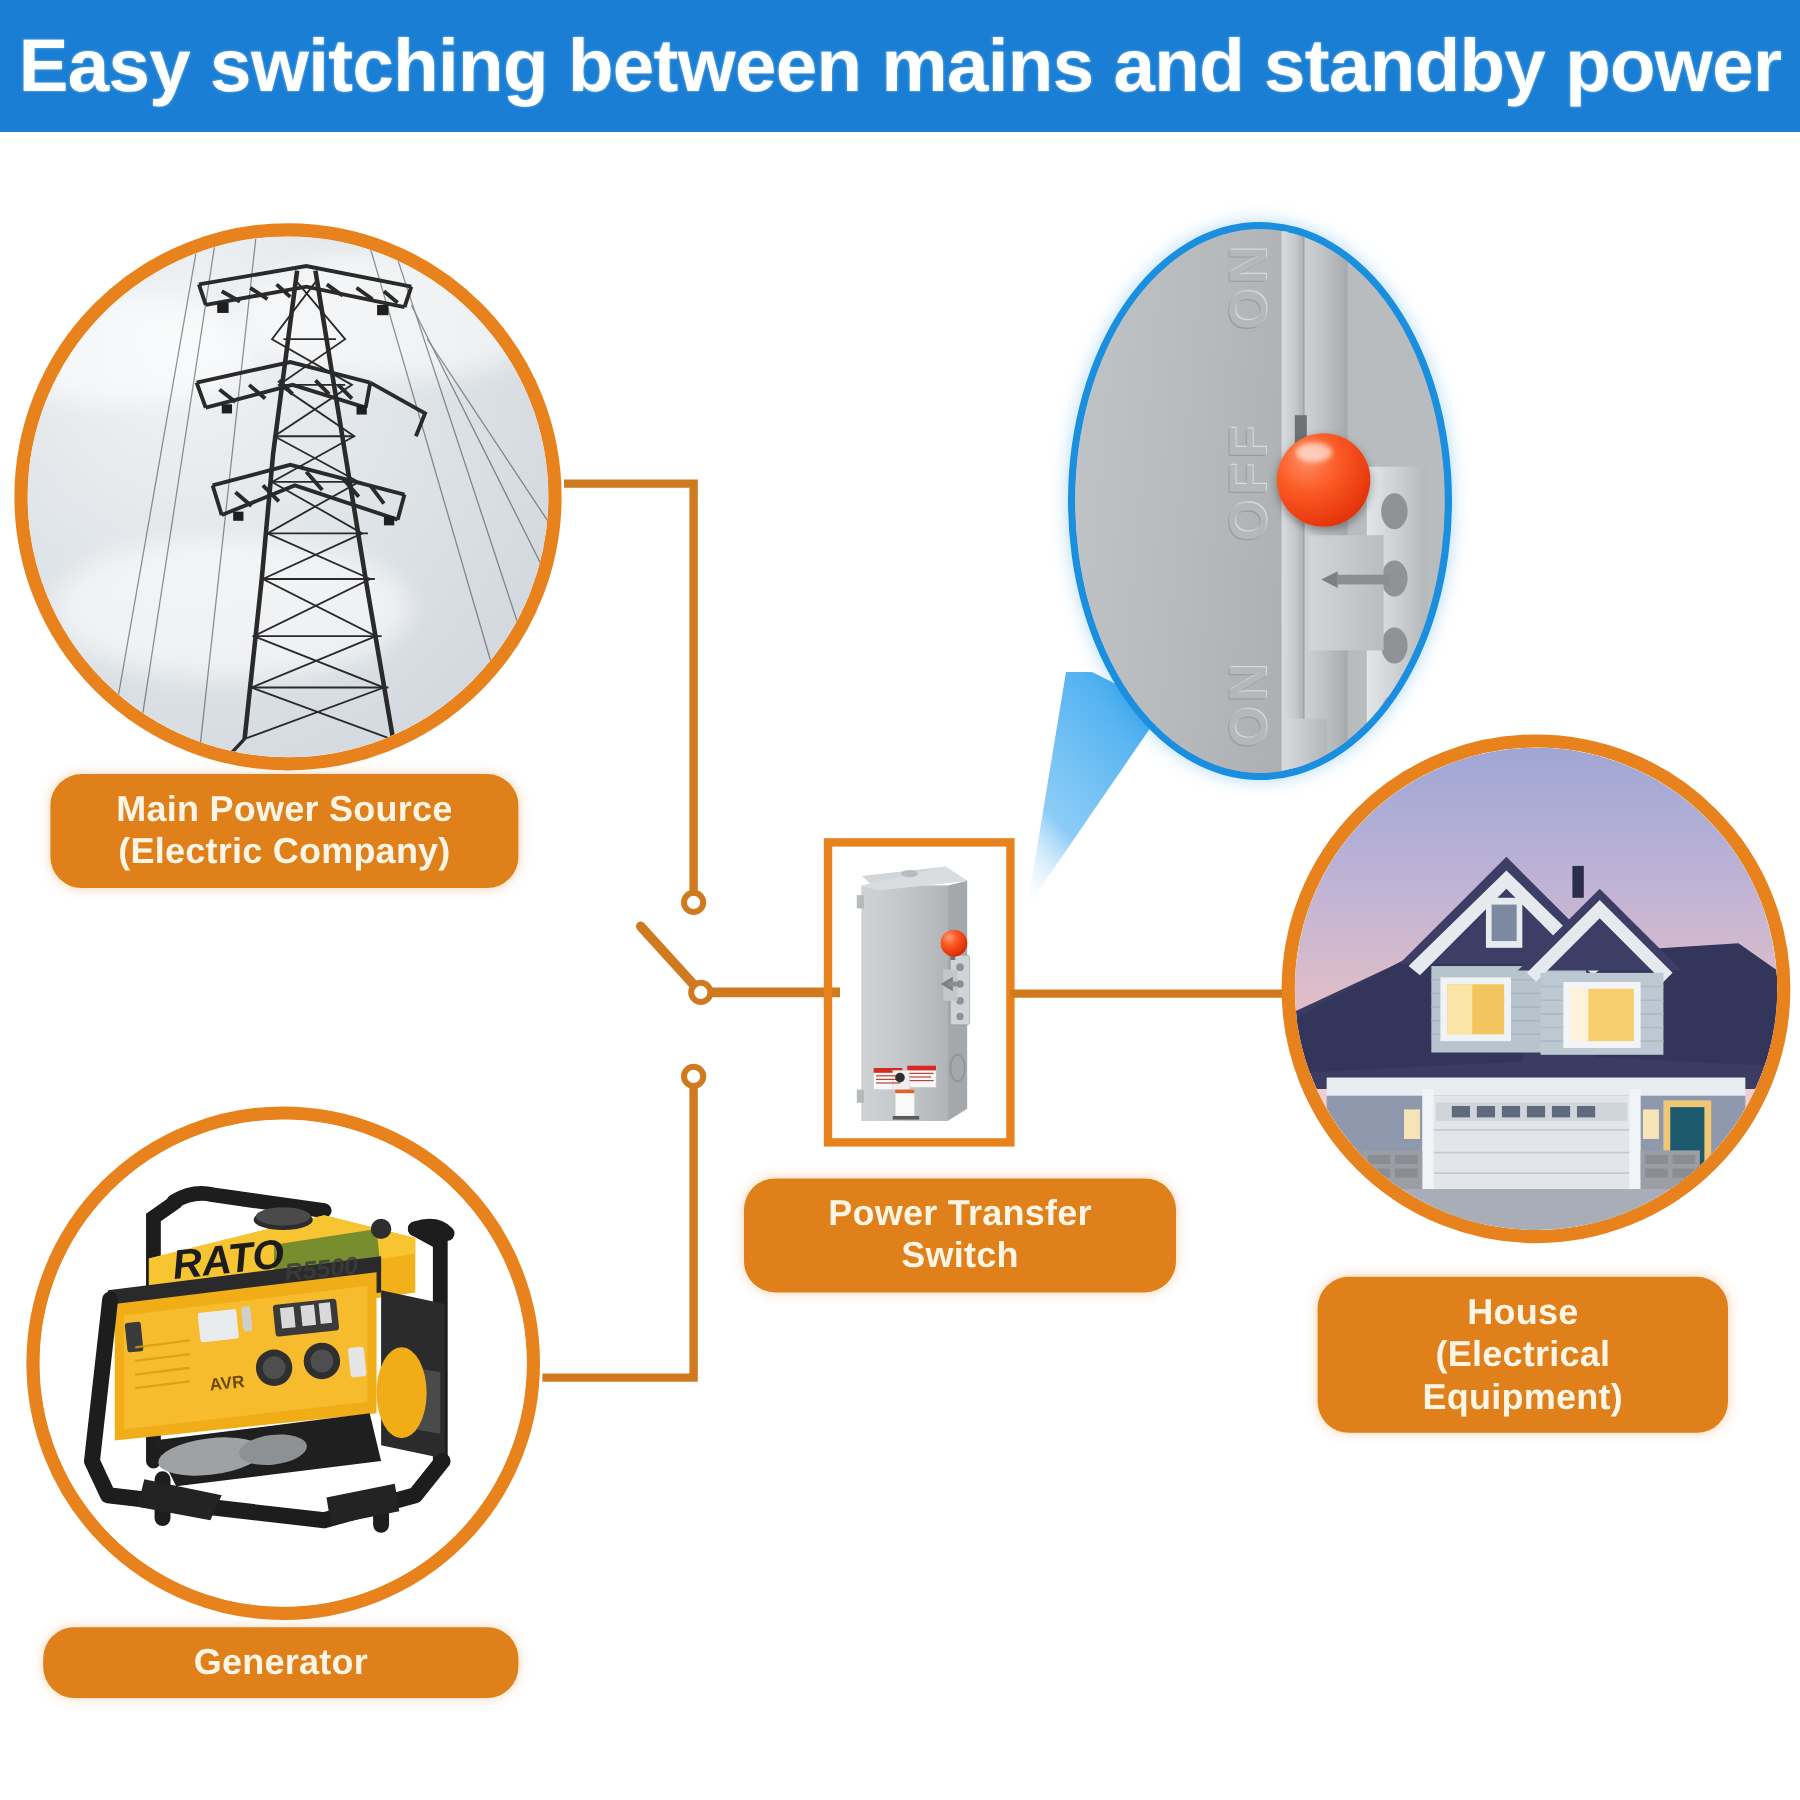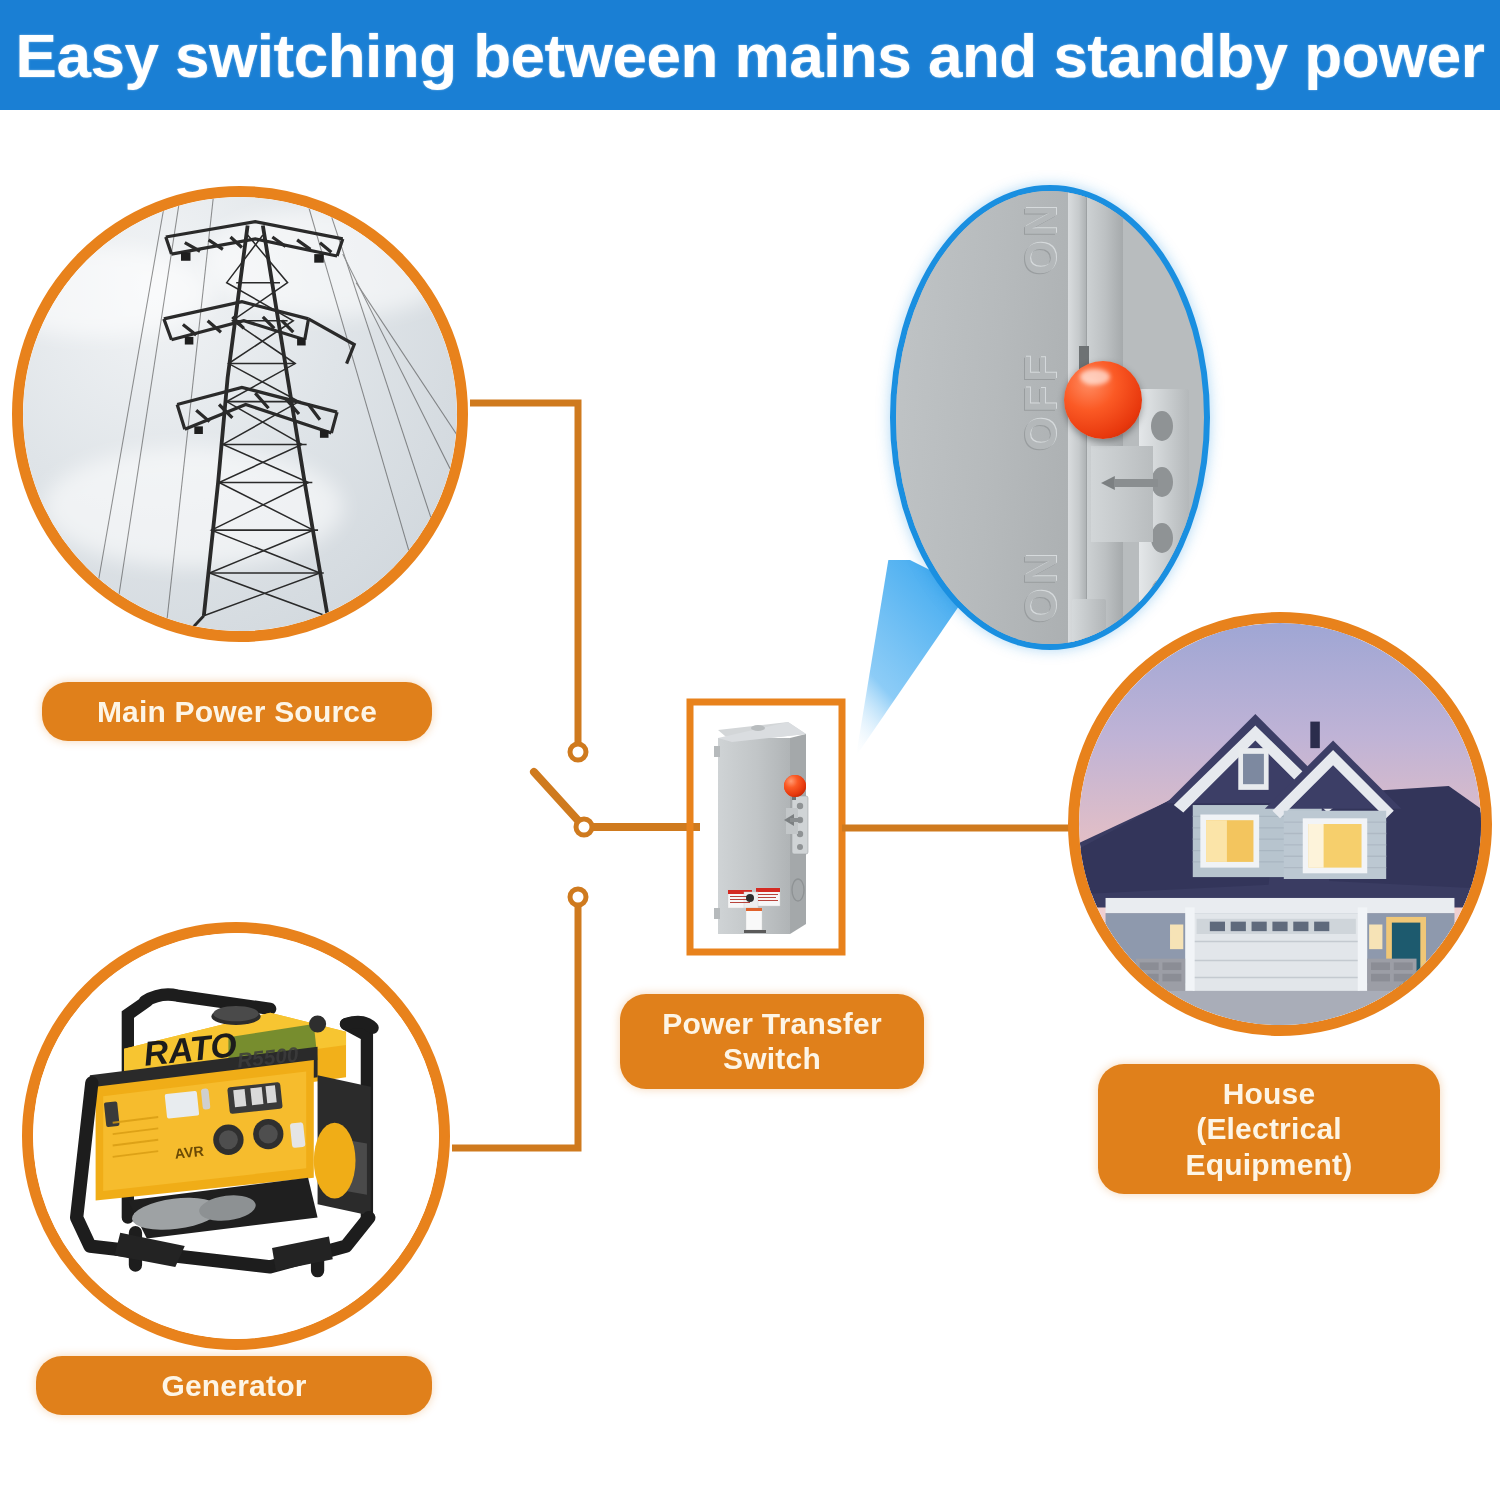--- a/index.html
+++ b/index.html
@@ -296,22 +296,23 @@
             <rect x="312" y="245" width="9" height="8"></rect>
         </g>
 
         <g stroke="#2a2a2a" stroke-width="3" fill="none">
           <path d="M190 440 L 175 456 M320 440 L 338 456"></path>
         </g>
       </svg>
     </div>
   </div>
 
-  <div class="pill" style="left:42px; top:645px; width:390px;margin-top:37px;">
+  <div class="pill" style="left:42px; top:645px; width:390px;">
     <div>Main Power Source</div>
+    <div>(Electric Company)</div>
   </div>
 
   <div class="photo-circle" style="left:22px; top:922px; width:428px; height:428px;">
     <div class="photo-inner">
       <div class="gen-bg"></div>
       <svg viewBox="0 0 428 428" style="position:absolute;inset:0;">
 
         <g stroke="#1d1d1d" stroke-width="13" fill="none" stroke-linecap="round">
           <path d="M330 96 L 352 108 L 352 300"></path>
           <path d="M120 72 L 100 86 L 100 300"></path>
@@ -547,17 +548,17 @@
           <rect x="30" y="190" width="20" height="1"></rect>
           <rect x="58" y="182" width="20" height="1"></rect>
             <rect x="58" y="185" width="18" height="1"></rect>
           <rect x="58" y="188" width="20" height="1"></rect>
         </g>
         <circle cx="50" cy="186" r="4" fill="#2e2e2e"></circle>
       </g>
     </svg>
   </div>
 
-  <div class="pill" style="left:620px; top:982px; width:304px;margin-top:12px;">
+  <div class="pill" style="left:620px; top:982px; width:360px;">
     <div>Power Transfer Switch</div>
   </div>
 
 </div>
 
 </body></html>

